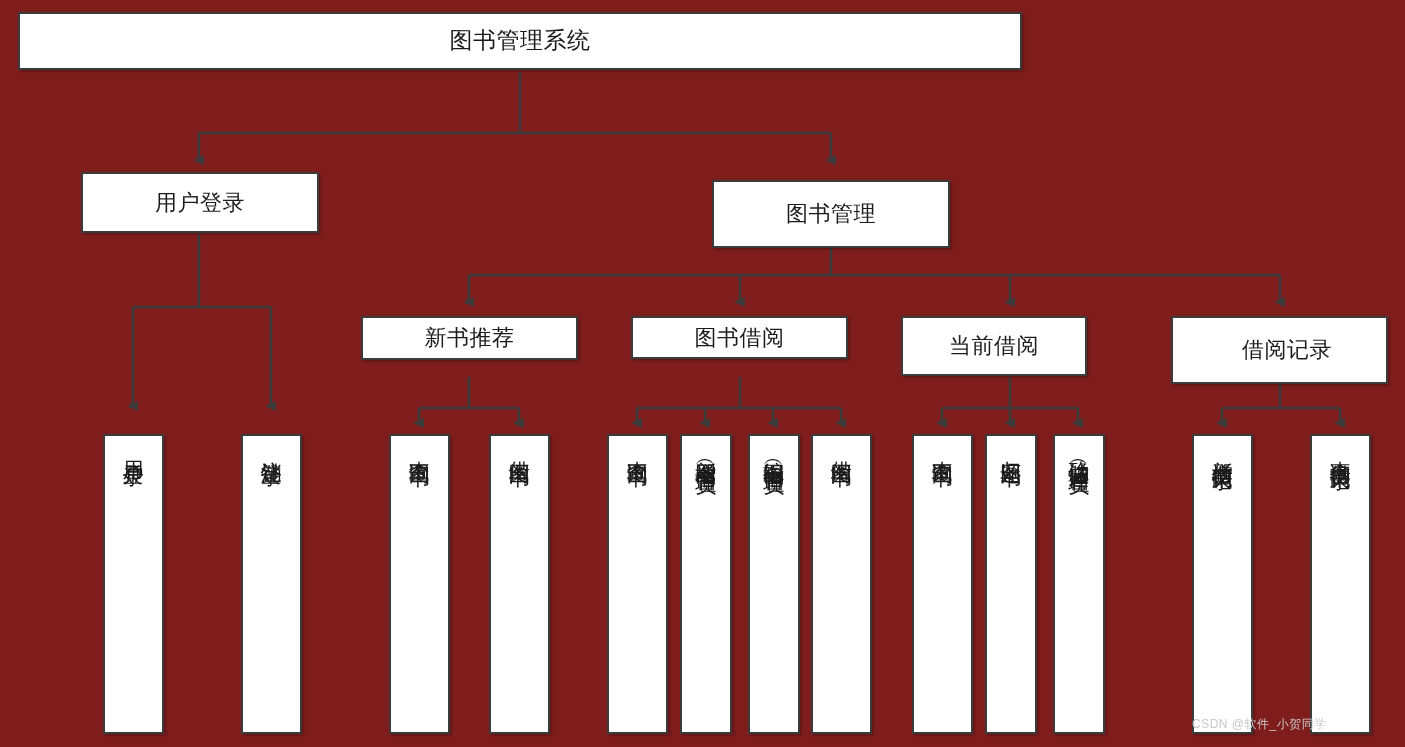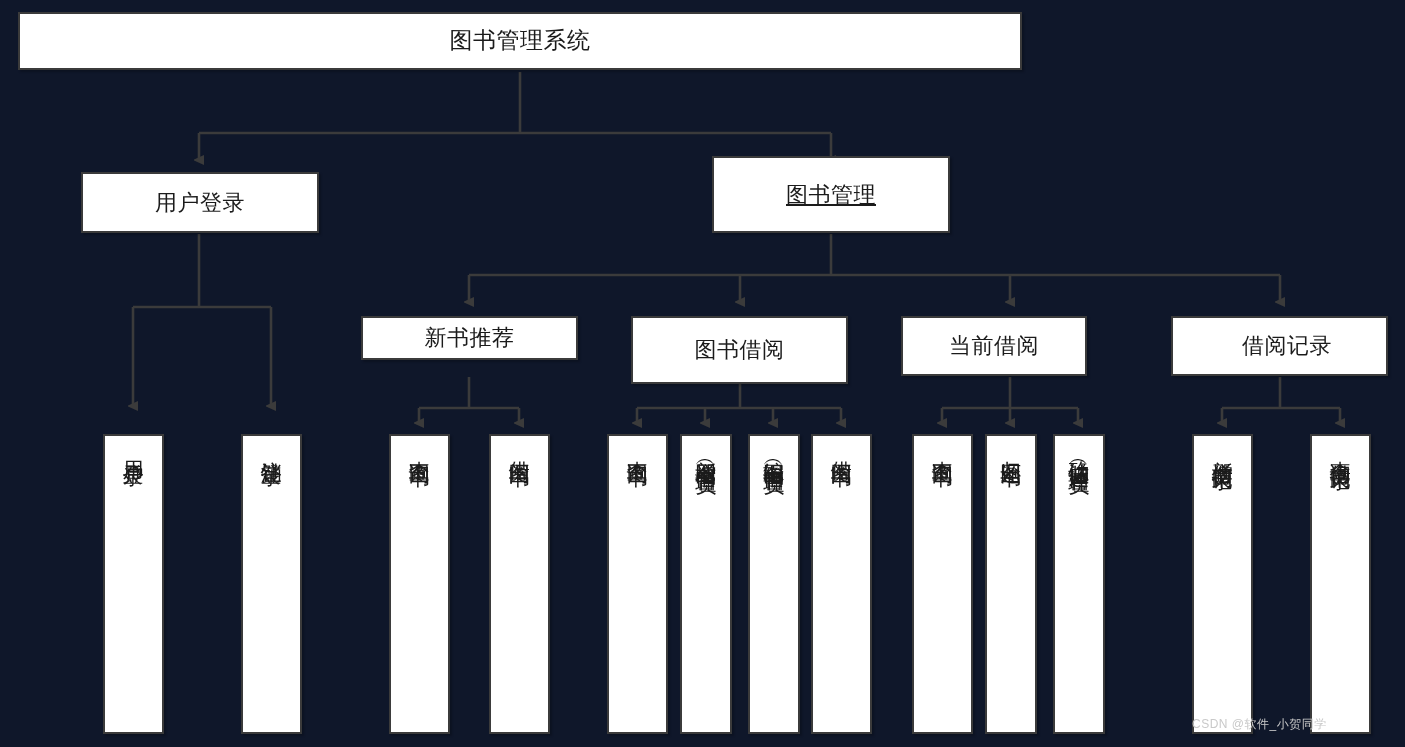--- a/index.html
+++ b/index.html
@@ -5,21 +5,21 @@
 <style>
   html,body{margin:0;padding:0;background:#ffffff;}
   body{
     font-family:"Liberation Sans","DejaVu Sans",sans-serif;
     -webkit-font-smoothing:antialiased;
   }
   #canvas{
     position:relative;
     width:1405px;
     height:747px;
-    background:#0f172a;
+    background:#7f1d1d;
     overflow:hidden;
   }
   #edges{
     position:absolute;
     left:0; top:0;
     width:1405px;
     height:747px;
     pointer-events:none;
   }
   .node{
@@ -126,34 +126,34 @@
     </g>
   </svg>
 
   <div class="node root h" style="left:18px;top:12px;width:1004px;height:58px;">
     <span class="label">图书管理系统</span>
   </div>
 
   <div class="node h" style="left:81px;top:172px;width:238px;height:61px;">
     <span class="label">用户登录</span>
   </div>
-  <div class="node h" style="left:712px;top:156px;width:238px;height:77px;text-decoration:underline;">
+  <div class="node h" style="left:712px;top:180px;width:238px;height:68px;">
     <span class="label">图书管理</span>
   </div>
 
   <div class="node h" style="left:361px;top:316px;width:217px;height:44px;">
     <span class="label">新书推荐</span>
   </div>
-  <div class="node h" style="left:631px;top:316px;width:217px;height:68px;">
+  <div class="node h" style="left:631px;top:316px;width:217px;height:43px;">
     <span class="label">图书借阅</span>
   </div>
   <div class="node h" style="left:901px;top:316px;width:186px;height:60px;">
     <span class="label">当前借阅</span>
   </div>
-  <div class="node h" style="left:1171px;top:316px;width:217px;height:60px;padding-left:15px;">
+  <div class="node h" style="left:1171px;top:316px;width:217px;height:68px;padding-left:15px;">
     <span class="label">借阅记录</span>
   </div>
 
   <div class="node v" style="left:103px;top:434px;width:61px;height:300px;">
     <span class="label">用户登录</span>
   </div>
   <div class="node v" style="left:241px;top:434px;width:61px;height:300px;">
     <span class="label">注销登录</span>
   </div>
 

